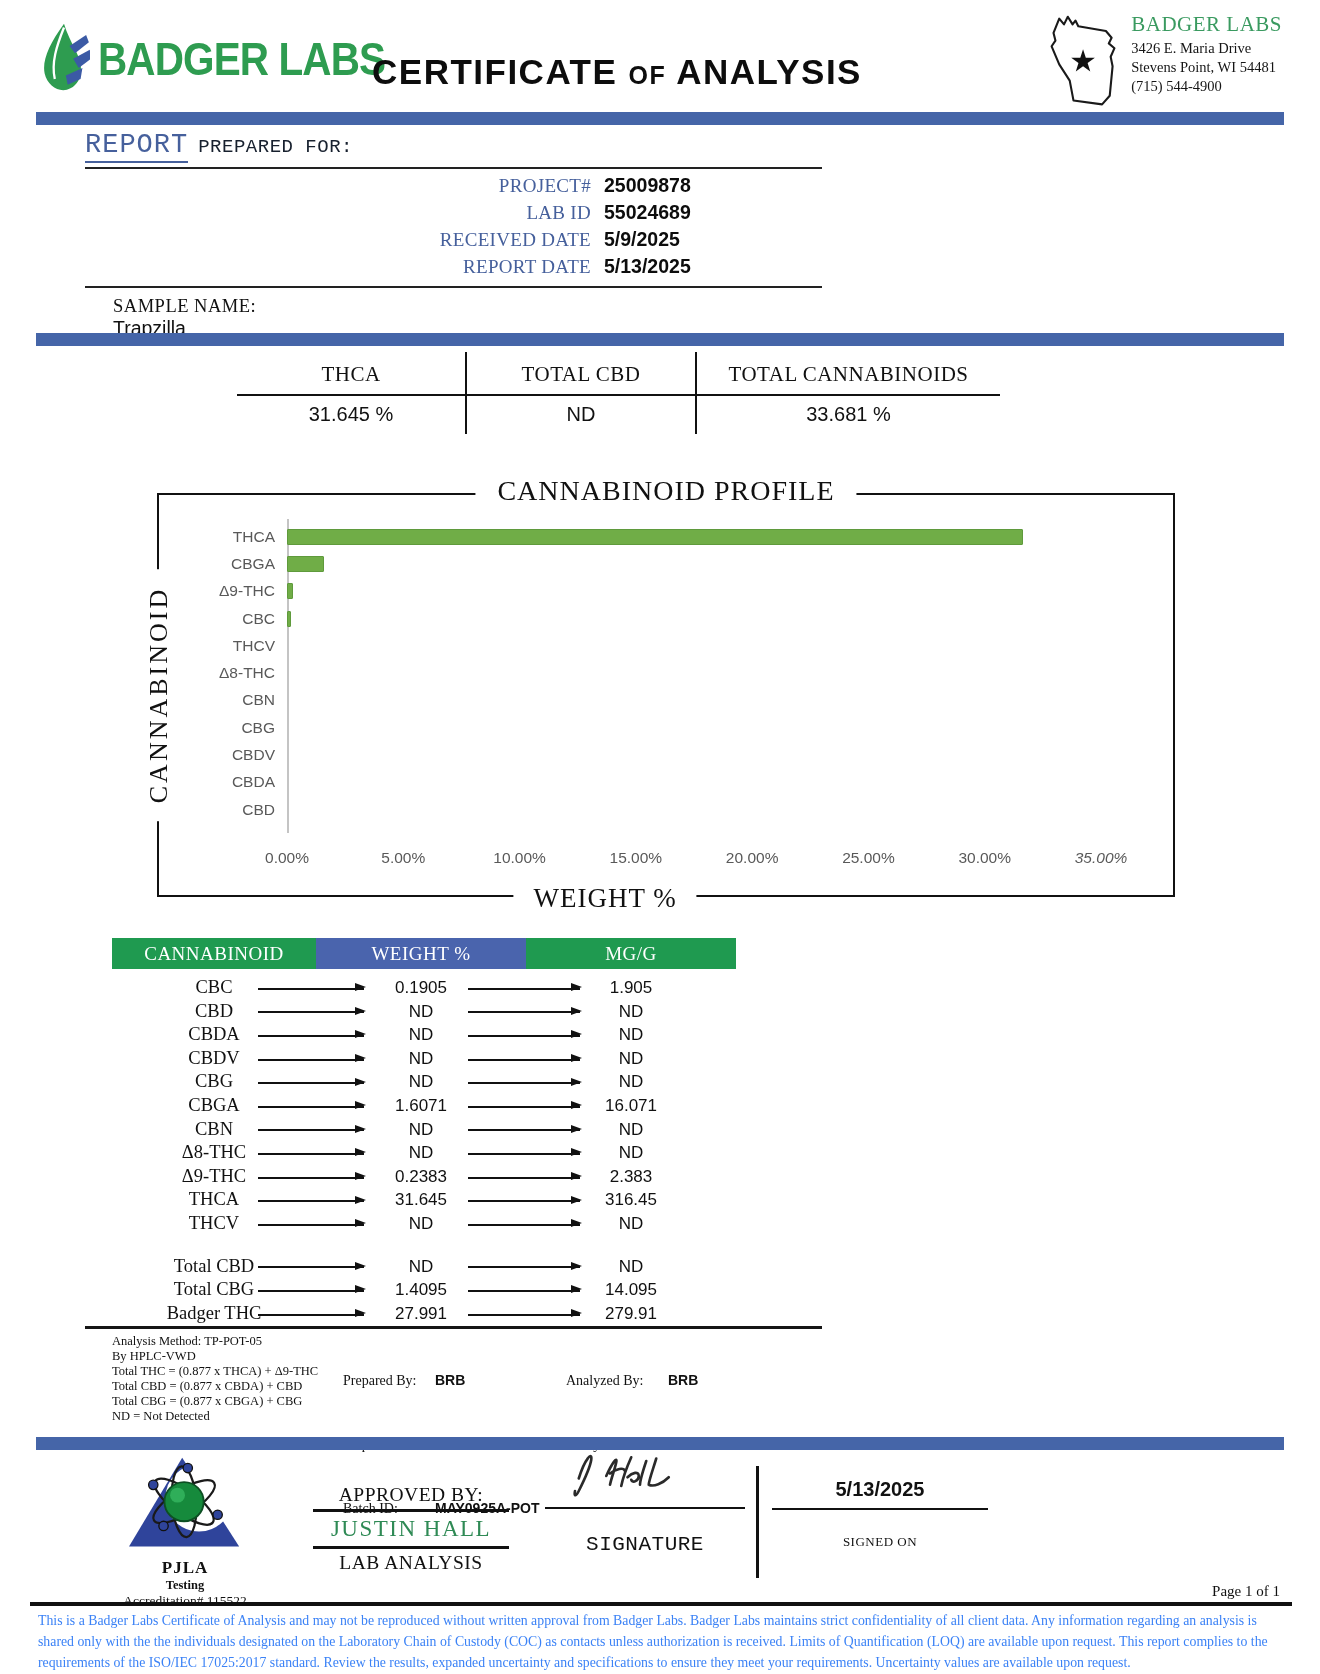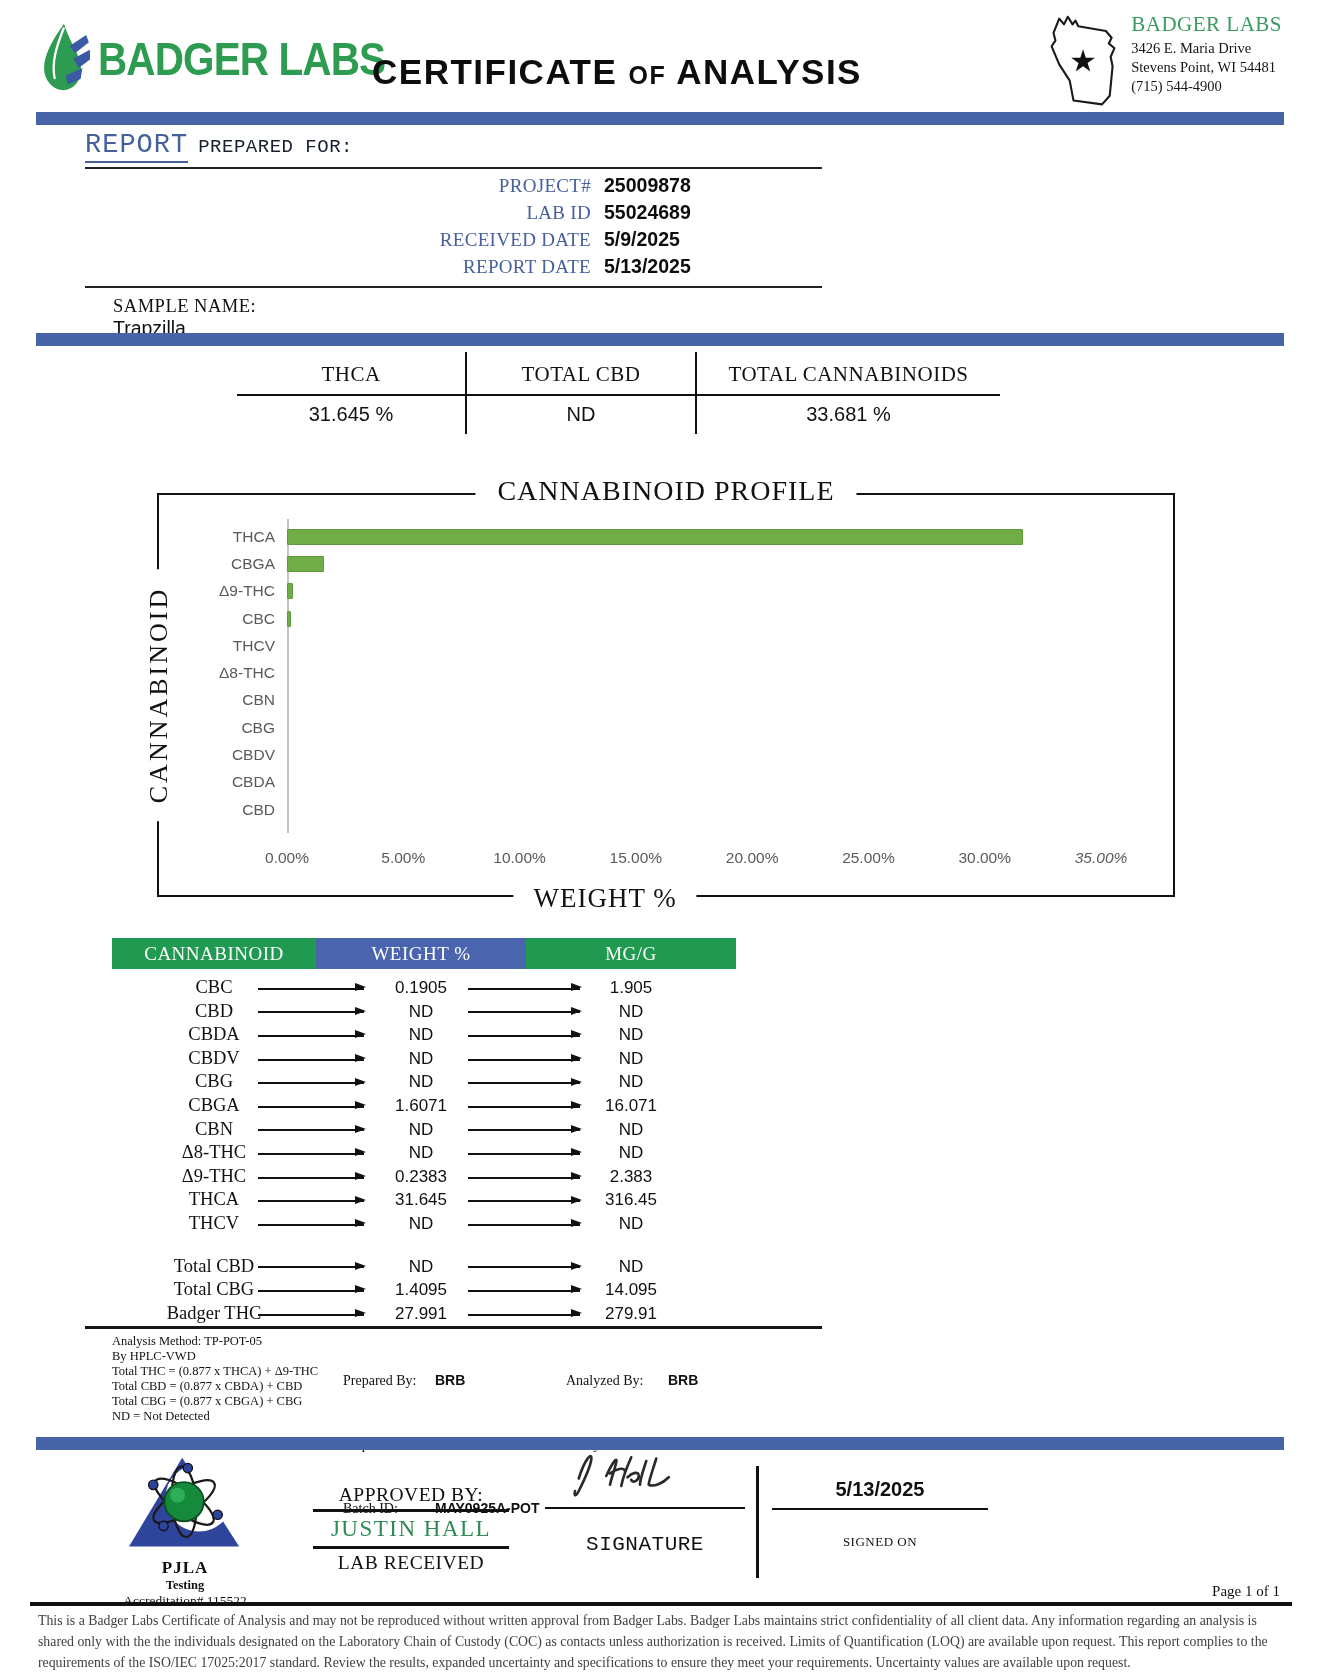--- a/index.html
+++ b/index.html
@@ -103,21 +103,21 @@
   .sig-label{font-size:21px;letter-spacing:.5px;margin-top:24px;font-family:Liberation Mono, monospace;}
   .vdiv{left:756px;top:1466px;width:2.5px;height:112px;background:#111;}
   .signed{left:772px;top:1478px;width:216px;text-align:center;}
   .signed-date{font-family:"Liberation Sans",sans-serif;font-weight:bold;font-size:20px;}
   .signed-line{border-top:2.5px solid #111;margin-top:7px;}
   .signed-label{font-size:13px;letter-spacing:.5px;margin-top:24px;}
 
   
   .page-label{right:40px;top:1583px;font-size:15px;}
   .final-rule{left:30px;right:28px;top:1602px;border-top:4px solid #111;}
-  .disclaimer{left:38px;top:1610px;width:1254px;font-size:13.8px;line-height:21px;color:#404040;}
+  .disclaimer{left:38px;top:1610px;width:1254px;font-size:13.8px;line-height:21px;color:#3b82f6;}
 </style>
 </head>
 <body>
 
 <div class="page">
 
   <div class="abs logo-left">
     <span>
       <svg width="52" height="70" viewBox="0 0 56 76">
         <path d="M28,2 C12,24 4,42 7,56 C10,70 24,78 35,72 C47,66 50,50 42,34 C36,22 31,12 28,2 Z" fill="#2e9c50"></path>
@@ -438,21 +438,21 @@
     <div class="pjla-org">PJLA</div>
     <div class="pjla-sub">Testing</div>
     <div class="pjla-acc">Accreditation# 115522</div>
   </div>
 
   <div class="abs approved">
     <div class="ap-label">APPROVED BY:</div>
     <div class="thick"></div>
     <div class="ap-name">JUSTIN HALL</div>
     <div class="thick"></div>
-    <div class="ap-title">LAB RECEIVED</div>
+    <div class="ap-title">LAB ANALYSIS</div>
   </div>
 
   <div class="abs sigblock">
     <span>
       <svg width="190" height="55" viewBox="0 0 150 44">
         <path d="M22,26 C27,10 33,4 32,11 C31,18 26,28 22,36 C20,40 18,41 19,36
                  M44,24 C49,13 53,8 52,13 C51,18 48,26 47,31
                  M47,22 C52,18 58,17 59,20
                  M64,9 C60,18 57,27 56,32
                  M61,25 C65,21 70,20 70,24 C70,28 65,30 64,27

